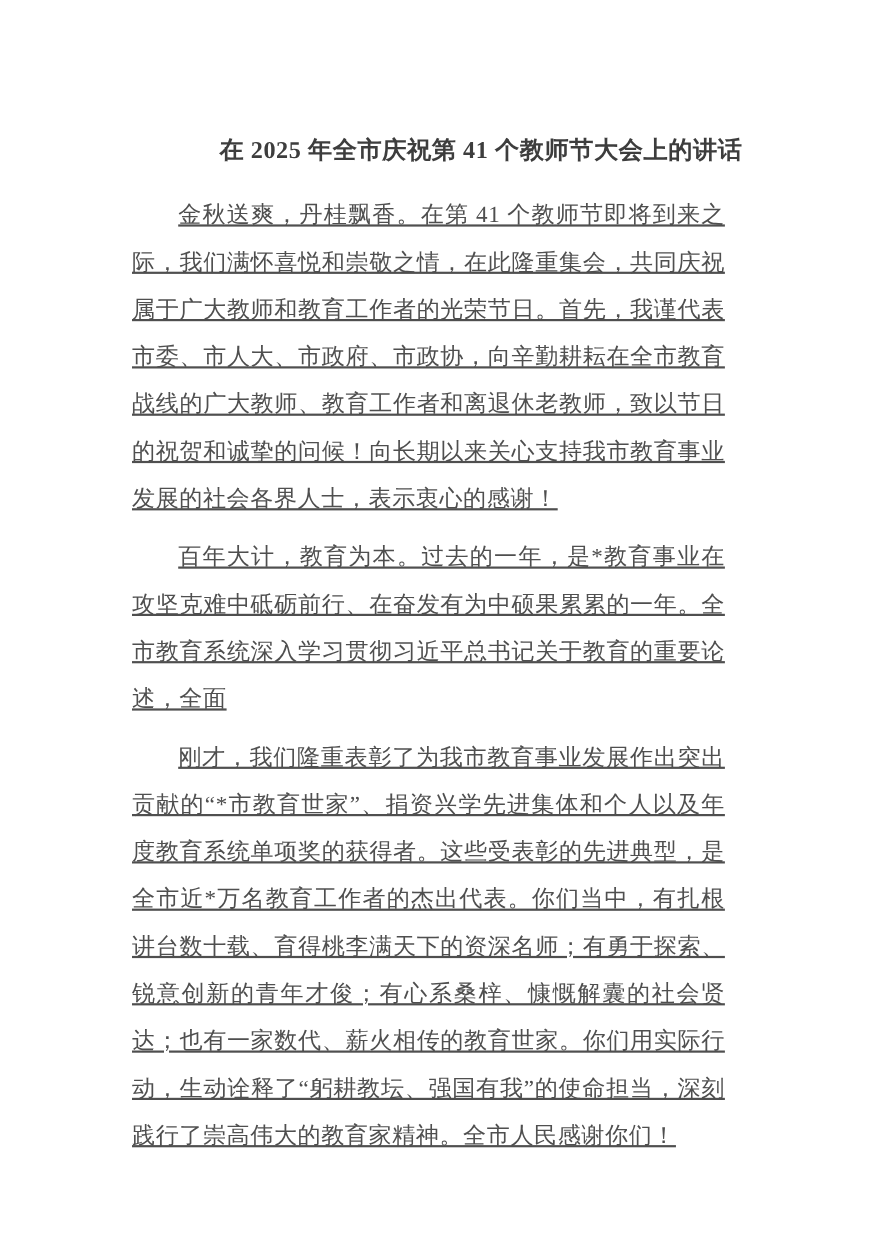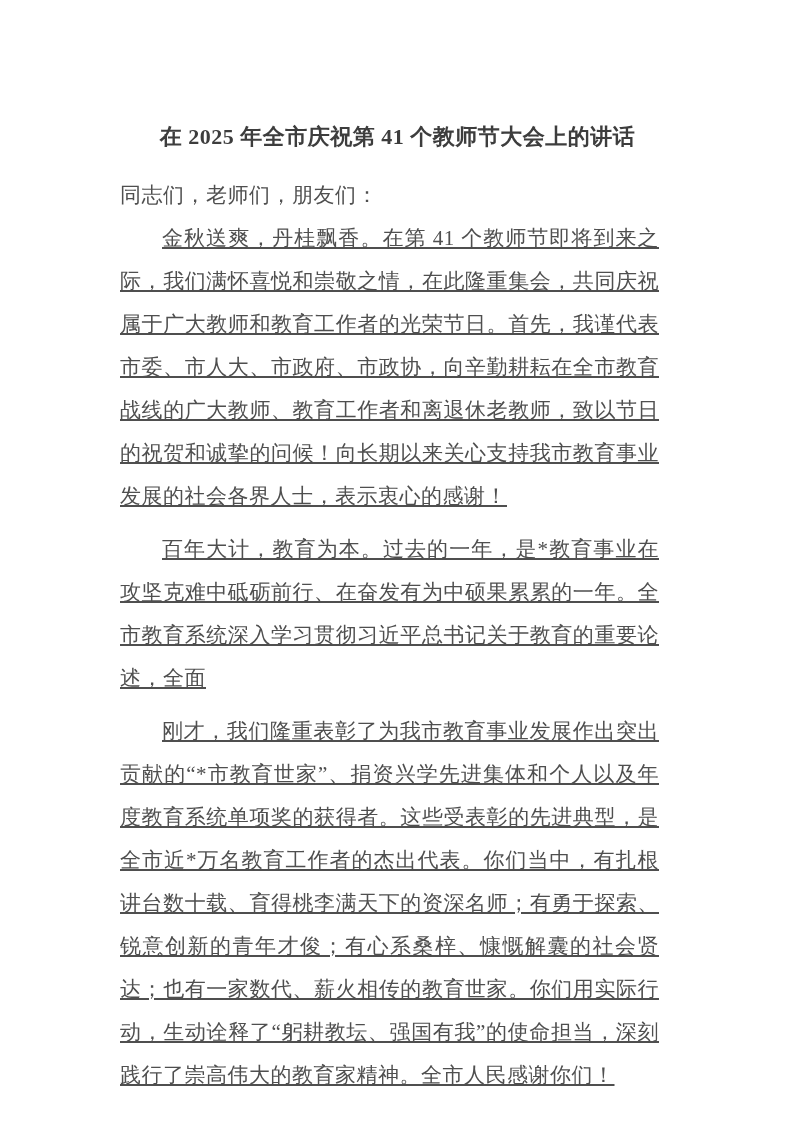--- a/index.html
+++ b/index.html
@@ -16,21 +16,21 @@
     height: 1122px;
     padding: 115px 118px 0 120px;
     background: #ffffff;
     font-family: "Liberation Serif", "DejaVu Serif", serif;
   }
   .doc-title {
     margin: 0 0 16px 0;
     font-size: 22px;
     font-weight: bold;
     line-height: 43px;
-    text-align: center;
+    text-align: right;
     color: #3d3d3d;
     letter-spacing: 0.5px;
   }
   .salutation {
     margin: 0;
     font-size: 21px;
     font-weight: normal;
     line-height: 43px;
     text-align: left;
     color: #4f4f4f;
@@ -47,20 +47,19 @@
     letter-spacing: 0.5px;
     text-decoration: underline;
   }
 </style>
 </head>
 <body>
 
 <div class="page">
   <h1 class="doc-title">在 2025 年全市庆祝第 41 个教师节大会上的讲话</h1>
 
-  <p class="salutation">同志们，老师们，朋友们：</p>
 
   <p class="para">金秋送爽，丹桂飘香。在第 41 个教师节即将到来之际，我们满怀喜悦和崇敬之情，在此隆重集会，共同庆祝属于广大教师和教育工作者的光荣节日。首先，我谨代表市委、市人大、市政府、市政协，向辛勤耕耘在全市教育战线的广大教师、教育工作者和离退休老教师，致以节日的祝贺和诚挚的问候！向长期以来关心支持我市教育事业发展的社会各界人士，表示衷心的感谢！</p>
 
   <p class="para">百年大计，教育为本。过去的一年，是*教育事业在攻坚克难中砥砺前行、在奋发有为中硕果累累的一年。全市教育系统深入学习贯彻习近平总书记关于教育的重要论述，全面</p>
 
   <p class="para">刚才，我们隆重表彰了为我市教育事业发展作出突出贡献的“*市教育世家”、捐资兴学先进集体和个人以及年度教育系统单项奖的获得者。这些受表彰的先进典型，是全市近*万名教育工作者的杰出代表。你们当中，有扎根讲台数十载、育得桃李满天下的资深名师；有勇于探索、锐意创新的青年才俊；有心系桑梓、慷慨解囊的社会贤达；也有一家数代、薪火相传的教育世家。你们用实际行动，生动诠释了“躬耕教坛、强国有我”的使命担当，深刻践行了崇高伟大的教育家精神。全市人民感谢你们！</p>
 </div>
 
 </body></html>

